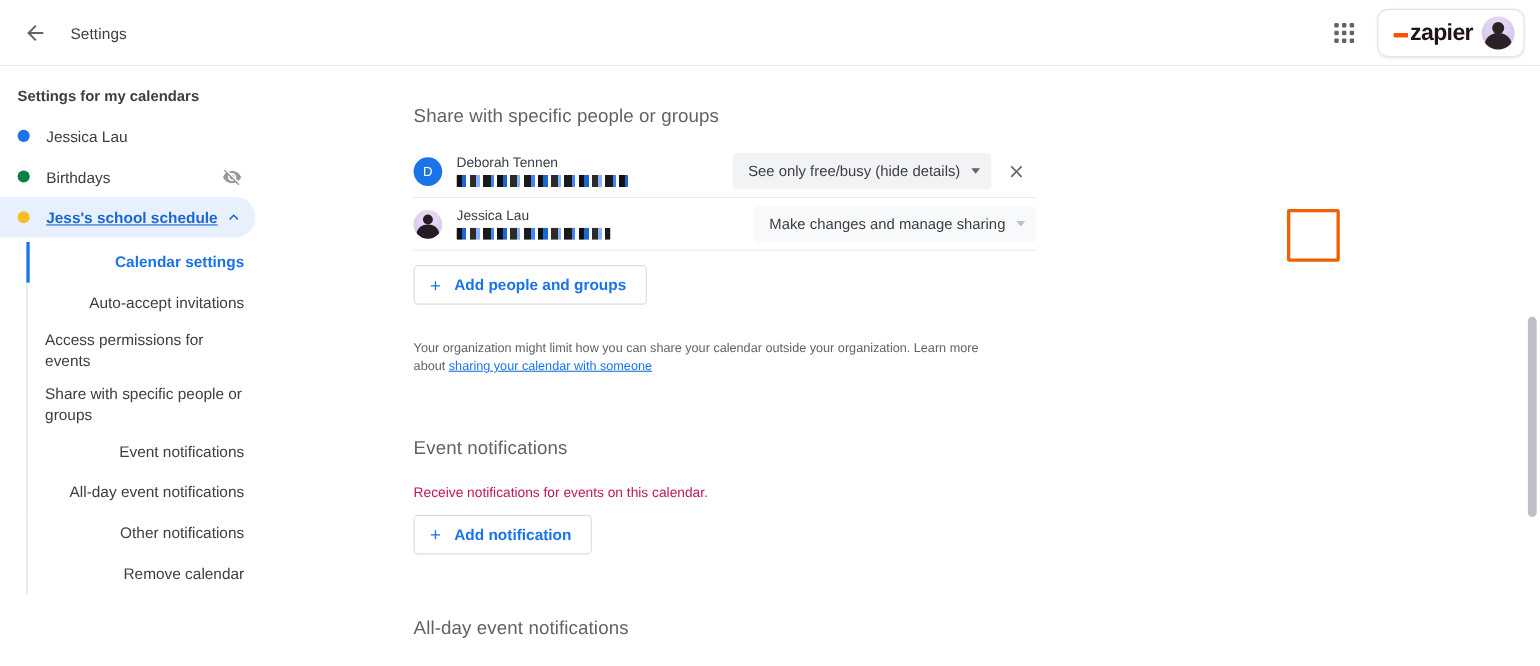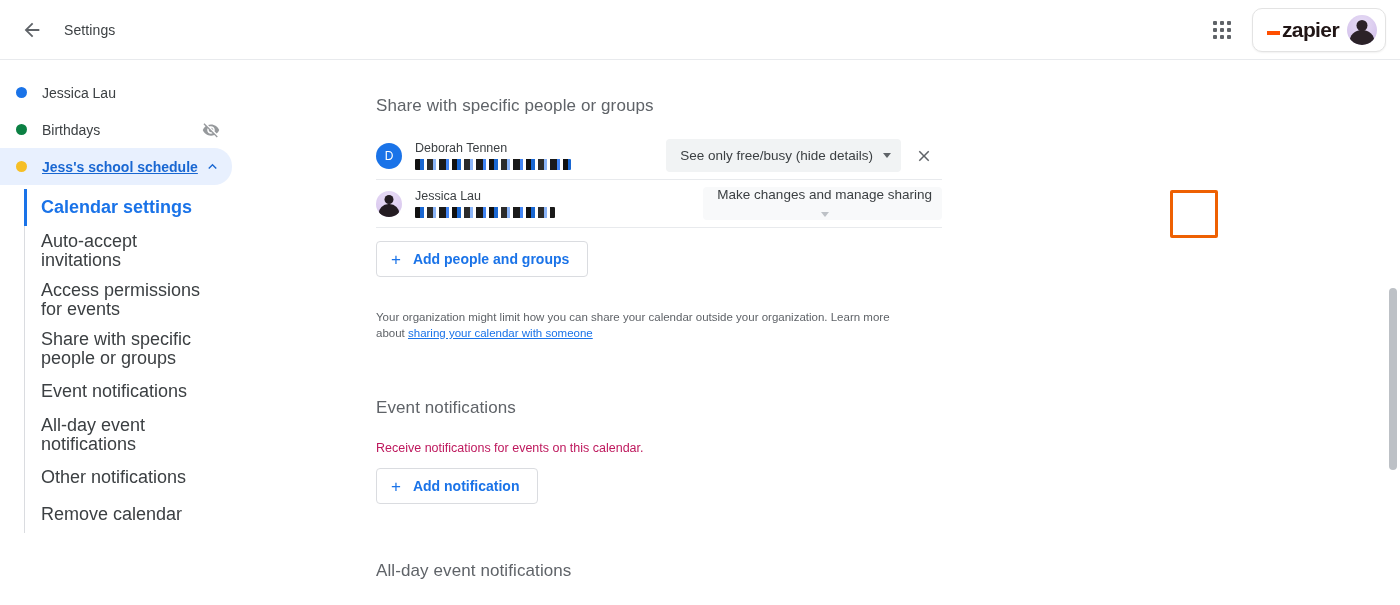--- a/index.html
+++ b/index.html
@@ -90,22 +90,23 @@
   .cal-dot { width: 11px; height: 11px; border-radius: 50%; flex: none; }
   .cal-name { margin-left: 15px; white-space: nowrap; }
   .cal-spacer { flex: 1 1 auto; }
   .eye-icon { opacity: 0.65; display: flex; align-items: center; }
   .chev { display: flex; align-items: center; margin-left: 6px; }
 
   .subnav { margin-top: 4px; padding-left: 24px; }
   .sub-item {
     position: relative; display: flex; align-items: center;
     min-height: 37px; padding: 6px 10px 6px 17px;
-    font-size: 18px; color: #3c4043; line-height: 18.5px;
+    font-size: 14px; color: #3c4043; line-height: 18.5px;
     cursor: pointer;
+    justify-content: flex-end;
   }
   .sub-item::before {
     content: ""; position: absolute; left: 0; top: 0; bottom: 0;
     width: 1px; background: #dadce0;
   }
   .sub-item.active { color: #1a73e8; font-weight: 700; }
   .sub-item.active::before { width: 3px; background: #1a73e8; }
 
   
   .main {
@@ -154,21 +155,21 @@
   }
   .redacted.short { width: 140px; }
 
   .row-right { margin-left: auto; display: flex; align-items: center; }
   .perm-select {
     display: flex; align-items: center; gap: 10px;
     background: #f1f3f4; border-radius: 4px; height: 33px;
     padding: 0 10px 0 14px; font-size: 13.5px; color: #3c4043;
     cursor: pointer; white-space: nowrap;
   }
-  .perm-select.disabled { background: #f8f9fa; cursor: default; flex-direction: column; }
+  .perm-select.disabled { background: #f8f9fa; cursor: default; }
   .caret {
     width: 0; height: 0; border-left: 4.5px solid transparent;
     border-right: 4.5px solid transparent; border-top: 5px solid #5f6368;
   }
   .caret.light { border-top-color: #bdc1c6; }
 
   .remove-btn {
     width: 36px; height: 36px; margin-left: 5px;
     display: flex; align-items: center; justify-content: center;
     border-radius: 50%; cursor: pointer; color: #5f6368;
@@ -244,20 +245,21 @@
         <div class="zapier-mark">
           <span class="zap-underscore"></span>
             <span class="zap-word">zapier</span>
         </div>
         <div class="zap-avatar"></div>
       </div>
     </div>
   </div>
 
   <div class="sidebar">
+    <div class="sidebar-heading">Settings for my calendars</div>
 
     <div class="cal-item">
       <span class="cal-dot" style="background:#1a73e8"></span>
       <span class="cal-name">Jessica Lau</span>
     </div>
 
     <div class="cal-item">
       <span class="cal-dot" style="background:#0b8043"></span>
       <span class="cal-name">Birthdays</span>
       <span class="cal-spacer"></span>

